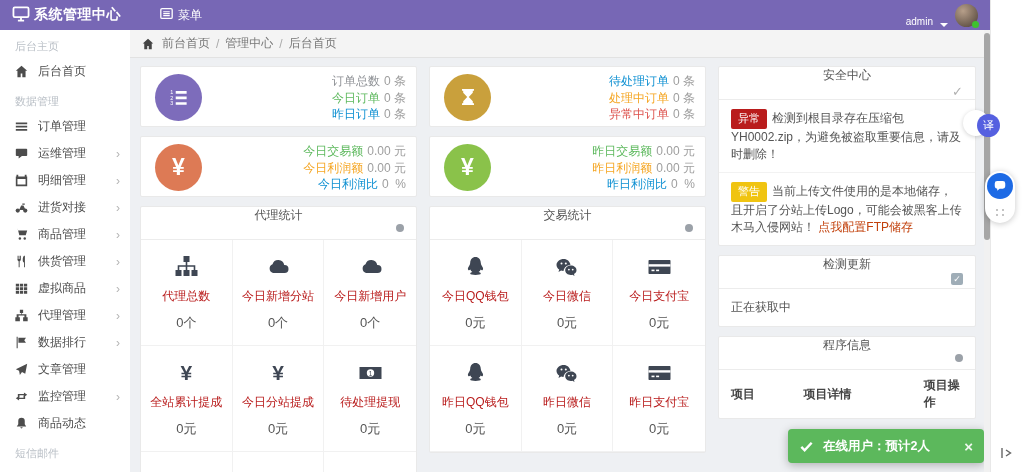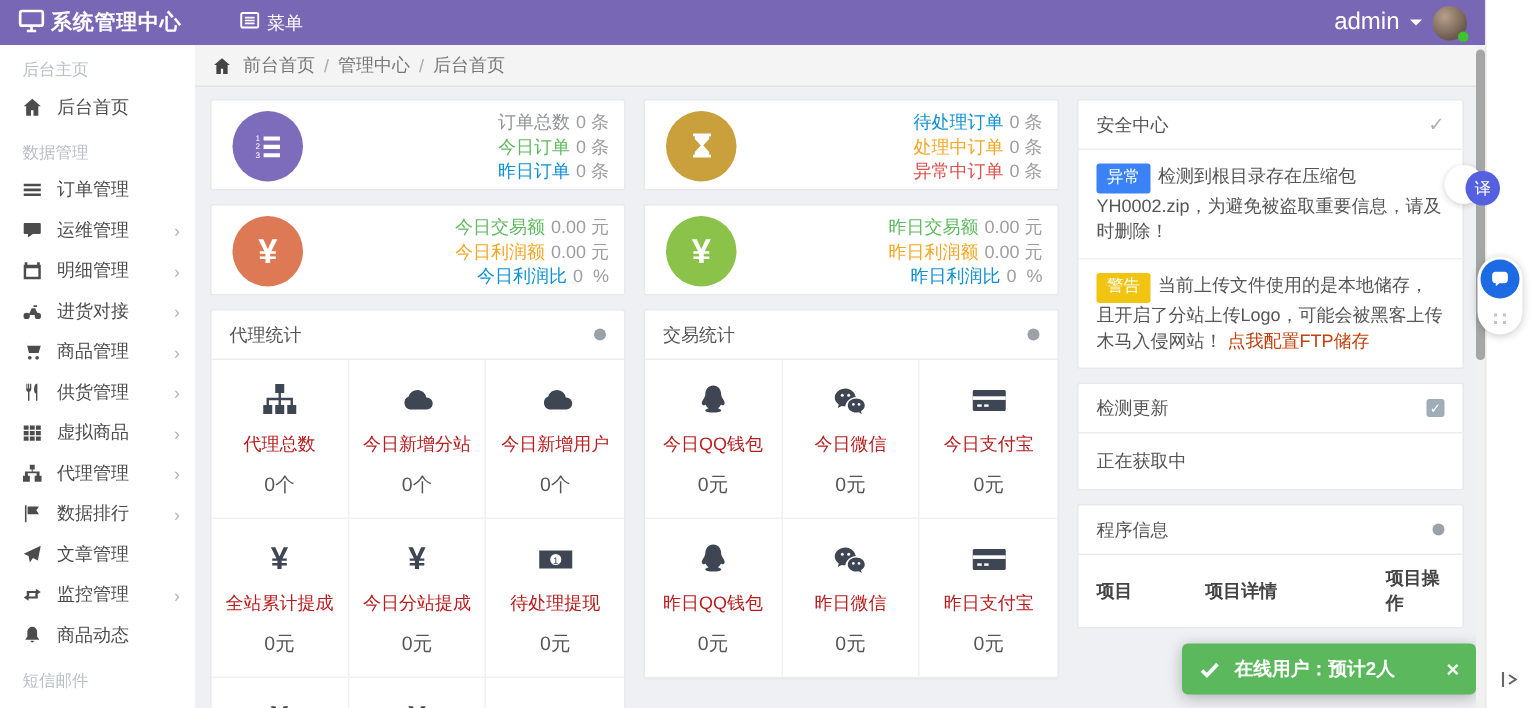--- a/index.html
+++ b/index.html
@@ -3,21 +3,21 @@
 <meta charset="utf-8">
 <style>
   * { margin:0; padding:0; box-sizing:border-box; }
   html,body { width:1024px; height:472px; overflow:hidden; }
   body { font-family:"Liberation Sans","DejaVu Sans",sans-serif; background:#eef0f3; position:relative; font-size:12px; color:#555; }
 
   
   .topbar { position:absolute; left:0; top:0; width:990px; height:30px; background:#7767b5; display:flex; align-items:center; color:#fff; z-index:10; }
   .brand { width:132px; padding-left:12px; display:flex; align-items:center; gap:4px; font-size:14px; font-weight:bold; letter-spacing:.5px; }
   .menu-btn { margin-left:18px; height:100%; display:flex; align-items:center; gap:5px; padding:0 10px; font-size:12px; cursor:pointer; }
-  .top-user { margin-left:auto; display:flex; align-items:center; gap:7px; padding-right:12px; font-size:16px; cursor:pointer; }
+  .top-user { margin-left:auto; display:flex; align-items:flex-end; gap:7px; padding-right:12px; font-size:10px; cursor:pointer; }
   .caret { width:0; height:0; border-left:4px solid transparent; border-right:4px solid transparent; border-top:4px solid #fff; }
   .avatar { width:23px; height:23px; border-radius:50%; background:radial-gradient(circle at 35% 30%, #b79f8a, #6b5b4e 70%, #4d4138); position:relative; }
   .avatar .online { position:absolute; right:-1px; bottom:-1px; width:7px; height:7px; border-radius:50%; background:#3ec22e; }
 
   
   .sidebar { position:absolute; left:0; top:30px; width:130px; bottom:0; background:#fff; z-index:5; }
   .side-label { padding:9px 15px 4px; font-size:11px; color:#b9bfc6; }
   .nav-item { height:27px; display:flex; align-items:center; padding:0 10px 0 15px; color:#4c4c4c; font-size:12px; cursor:pointer; }
   .nav-item .nicon { width:14px; height:13px; margin-right:9px; color:#4c4c4c; flex:none; display:flex; align-items:center; }
   .nav-item .nicon svg { width:13px; height:13px; }
@@ -41,38 +41,38 @@
   .circle .yen-big { font-size:23px; font-weight:bold; }
   .card .rows { position:absolute; right:10px; top:6px; text-align:right; line-height:16.5px; }
   .crow .val { color:#9e9e9e; margin-left:4px; }
   [data-color="gray"]  { color:#8f9296; }
   [data-color="green"] { color:#5eb95e; }
   [data-color="orange"]{ color:#f5a623; }
   [data-color="blue"]  { color:#0e90d2; }
   [data-color="red"]   { color:#dd514c; }
 
   .panel { background:#fff; border:1px solid #e9e9e9; border-radius:2px; margin-bottom:9px; }
-  .panel-h { height:33px; display:flex; align-items:center; padding:0 12px; color:#555; border-bottom:1px solid #ececec; }
+  .panel-h { height:33px; display:flex; align-items:center; padding:0 12px; color:#555; border-bottom:1px solid #ececec;flex-direction:column; }
   .panel-h .orn { margin-left:auto; }
   .dot { width:8px; height:8px; border-radius:50%; background:#9ba1a8; }
   .check-orn { color:#b0b0b0; font-size:13px; }
   .cbx { width:12px; height:12px; background:#9fadb7; border-radius:2px; color:#fff; font-size:9px; line-height:12px; text-align:center; }
 
   .grid3 { display:grid; grid-template-columns:1fr 1fr 1fr; }
   .cell { border-right:1px solid #f1f1f1; border-bottom:1px solid #f1f1f1; text-align:center; padding:14px 2px 13px; }
   .cell:nth-child(3n) { border-right:none; }
   .cicon { height:26px; display:flex; align-items:center; justify-content:center; color:#3e4653; }
   .cicon svg { width:25px; height:24px; }
   .cicon .yen-stat { font-size:21px; font-weight:bold; color:#3e4653; }
   .clabel { margin-top:8px; color:#b91c1c; }
   .cval { margin-top:9px; font-size:13px; color:#555; }
 
   .notice { padding:9px 12px; line-height:17px; color:#555; border-top:1px solid #f2f2f2; }
   .badge { display:inline-block; padding:1px 7px 2px; border-radius:2px; font-size:11px; margin-right:5px; }
-  .badge[data-color="red"] { background:#3b82f6; color:#fff; }
+  .badge[data-color="red"] { background:#b91c1c; color:#fff; }
   .badge[data-color="yellow"] { background:#f0c411; color:#fff; }
   .nlink { color:#c2410c; text-decoration:none; cursor:pointer; }
 
   .update-body { padding:10px 12px; color:#555; }
 
   table.pi { width:100%; border-collapse:collapse; }
   table.pi th, table.pi td { text-align:left; padding:7px 4px 7px 0; font-weight:normal; }
   table.pi th { color:#444; font-weight:bold; }
   table.pi th:first-child, table.pi td:first-child { padding-left:12px; width:33%; }
   table.pi th:nth-child(2), table.pi td:nth-child(2) { width:47%; }

